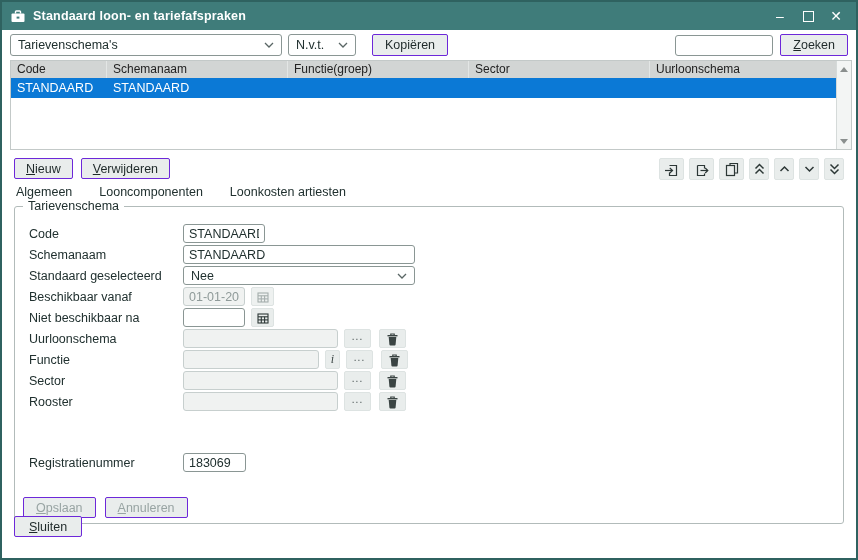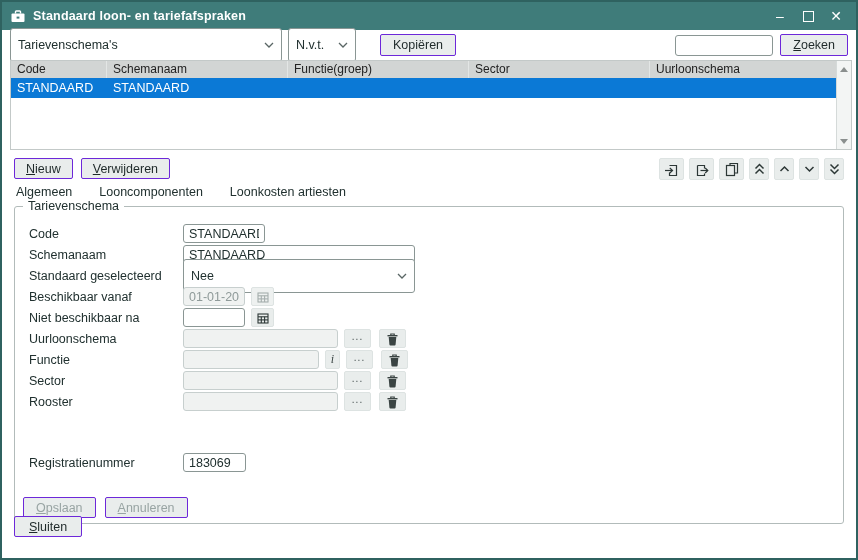--- a/index.html
+++ b/index.html
@@ -12,21 +12,21 @@
   .titlebar{position:absolute;left:0;top:0;width:100%;height:28px;background:#3f7c7a;
     display:flex;align-items:center;gap:7px;padding:8px 8px;box-sizing:border-box;color:#fff;}
   .title{font-weight:bold;flex:1;font-size:12.5px;letter-spacing:.2px;}
   .win-controls{display:flex;gap:4px;align-items:center;}
   .win-btn{width:24px;height:22px;display:flex;align-items:center;justify-content:center;
     color:#fff;font-size:14px;cursor:default;}
   .max-glyph{width:9px;height:9px;border:1.5px solid #fff;display:inline-block;}
   
   .toolbar{position:absolute;left:8px;top:32px;right:8px;height:22px;display:flex;align-items:center;}
   .selectbox{height:22px;box-sizing:border-box;border:1px solid #8a9694;border-radius:3px;background:#fff;
-    display:flex;align-items:center;padding:16px 7px;cursor:default;}
+    display:flex;align-items:center;padding:4px 7px;cursor:default;}
   .selectbox .chev{margin-left:auto;display:flex;align-items:center;padding-left:6px;}
   .btn{height:22px;box-sizing:border-box;background:#e9edec;border:1px solid #6d28d9;border-radius:2px;
     display:inline-flex;align-items:center;justify-content:center;padding:0 12px;color:#1f2a2a;
     font-family:inherit;font-size:12.5px;cursor:default;white-space:nowrap;}
   .accel > span{display:inline-block;}
   .accel > span::first-letter{text-decoration:underline;}
   .input{box-sizing:border-box;border:1px solid #8a9694;border-radius:3px;padding:0 5px;
     font-family:inherit;font-size:12.5px;color:#20302f;background:#fff;}
   .search-input{width:98px;height:21px;margin-right:7px;}
   
@@ -105,21 +105,21 @@
 
   <div class="toolbar">
     <div class="selectbox" style="width:272px;margin-right:6px;">
       <span>Tarievenschema's</span>
       <span class="chev">
         <svg width="10" height="6" viewBox="0 0 10 6">
             <polyline points="1,1 5,5 9,1" fill="none" stroke="#5a6665" stroke-width="1.3"></polyline>
           </svg>
       </span>
     </div>
-    <div class="selectbox" style="width:68px;margin-right:24px;">
+    <div class="selectbox" style="width:68px;margin-right:16px;">
       <span>N.v.t.</span>
       <span class="chev">
         <svg width="10" height="6" viewBox="0 0 10 6">
             <polyline points="1,1 5,5 9,1" fill="none" stroke="#5a6665" stroke-width="1.3"></polyline>
           </svg>
       </span>
     </div>
     <button class="btn">
         <span>Kopiëren</span>
       </button>

